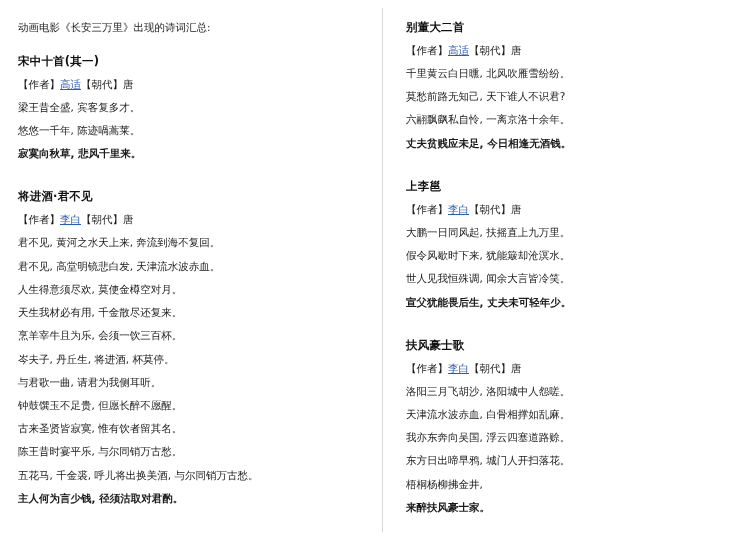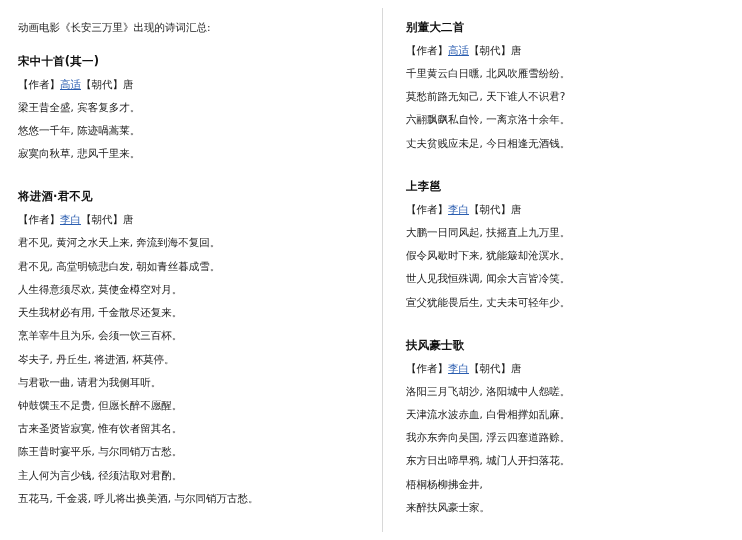--- a/index.html
+++ b/index.html
@@ -65,20 +65,21 @@
     cursor: pointer;
   }
   .line {
     font-size: 10.5px;
     line-height: 1.45;
     margin: 0 0 8px 0;
     color: #1a1a1a;
   }
   .line:last-child {
     margin-bottom: 0;
+    font-weight: bold;
   }
   .spacer-md { height: 14px; }
 </style>
 </head>
 <body>
 
 <div class="page">
 
   <div class="divider"></div>
 
@@ -93,31 +94,31 @@
       <p class="line">悠悠一千年, 陈迹喎蒿莱。</p>
       <p class="line">寂寞向秋草, 悲风千里来。</p>
     </div>
 
     <div class="spacer-md"></div>
 
     <div class="poem">
       <h3 class="poem-title">将进酒·君不见</h3>
       <p class="poem-meta"><span>【作者】</span><span class="link">李白</span><span>【朝代】</span><span>唐</span></p>
       <p class="line">君不见, 黄河之水天上来, 奔流到海不复回。</p>
-      <p class="line">君不见, 高堂明镜悲白发, 朝如青丝暮成雪。</p>
+      <p class="line">君不见, 高堂明镜悲白发, 天津流水波赤血。</p>
       <p class="line">人生得意须尽欢, 莫使金樽空对月。</p>
       <p class="line">天生我材必有用, 千金散尽还复来。</p>
       <p class="line">烹羊宰牛且为乐, 会须一饮三百杯。</p>
       <p class="line">岑夫子, 丹丘生, 将进酒, 杯莫停。</p>
       <p class="line">与君歌一曲, 请君为我侧耳听。</p>
       <p class="line">钟鼓馔玉不足贵, 但愿长醉不愿醒。</p>
       <p class="line">古来圣贤皆寂寞, 惟有饮者留其名。</p>
       <p class="line">陈王昔时宴平乐, 与尔同销万古愁。</p>
+      <p class="line">五花马, 千金裘, 呼儿将出换美酒, 与尔同销万古愁。</p>
       <p class="line">主人何为言少钱, 径须沽取对君酌。</p>
-      <p class="line">五花马, 千金裘, 呼儿将出换美酒, 与尔同销万古愁。</p>
     </div>
 
   </div>
 
   <div class="col right">
 
     <div class="poem">
       <h3 class="poem-title">别董大二首</h3>
       <p class="poem-meta"><span>【作者】</span><span class="link">高适</span><span>【朝代】</span><span>唐</span></p>
       <p class="line">千里黄云白日曛, 北风吹雁雪纷纷。</p>

